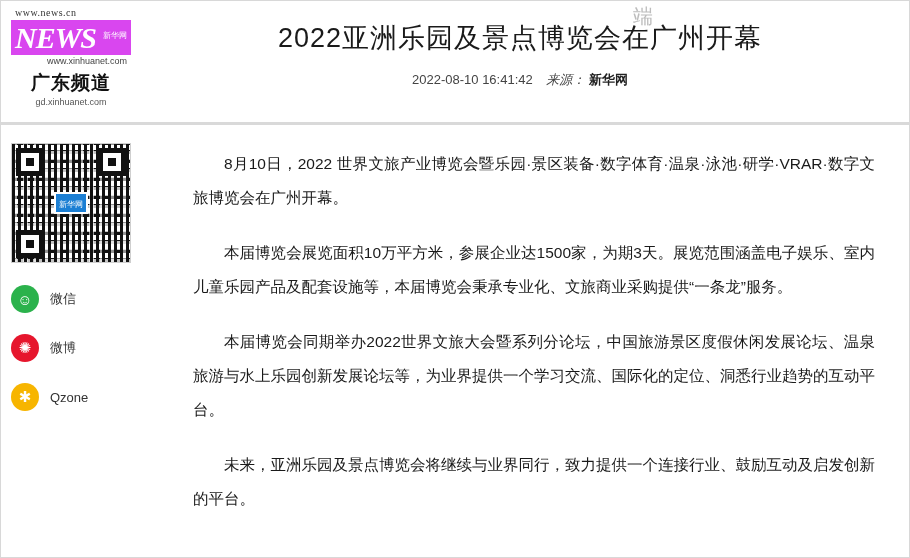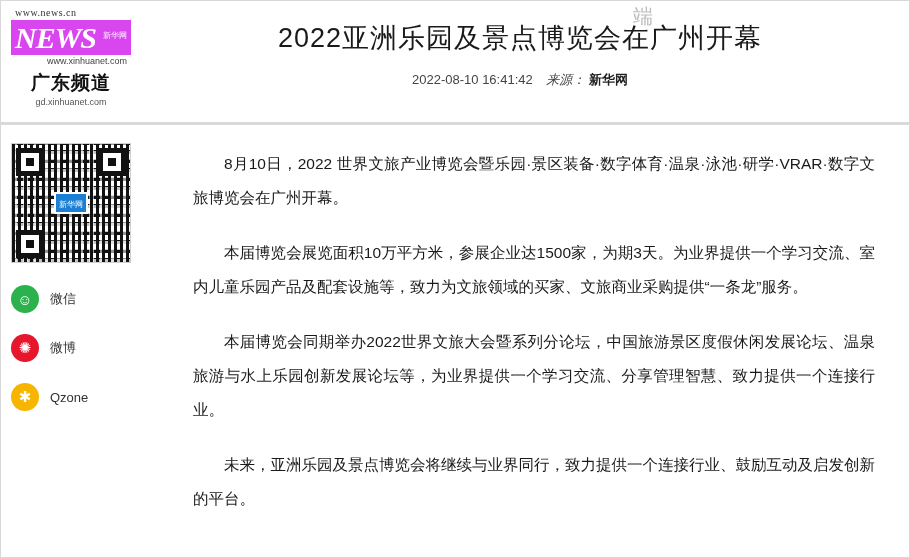--- a/index.html
+++ b/index.html
@@ -274,19 +274,19 @@
         </div>
         <div class="social-item">
           <span class="social-icon qzone">✱</span>
           <span class="social-label">Qzone</span>
         </div>
       </div>
     </div>
 
     <div class="article">
       <p>8月10日，2022 世界文旅产业博览会暨乐园·景区装备·数字体育·温泉·泳池·研学·VRAR·数字文旅博览会在广州开幕。</p>
-      <p>本届博览会展览面积10万平方米，参展企业达1500家，为期3天。为业界提供一个学习交流、室内儿童乐园产品及配套设施等，致力为文旅领域的买家、文旅商业采购提供“一条龙”服务。</p>
-      <p>本届博览会同期举办2022世界文旅大会暨系列分论坛，中国旅游景区度假休闲发展论坛、温泉旅游与水上乐园创新发展论坛等，为业界提供一个学习交流、分享管理智慧、致力提供一个连接行业。</p>
+      <p>本届博览会展览面积10万平方米，参展企业达1500家，为期3天。展览范围涵盖电子娱乐、室内儿童乐园产品及配套设施等，本届博览会秉承专业化、文旅商业采购提供“一条龙”服务。</p>
+      <p>本届博览会同期举办2022世界文旅大会暨系列分论坛，中国旅游景区度假休闲发展论坛、温泉旅游与水上乐园创新发展论坛等，为业界提供一个学习交流、国际化的定位、洞悉行业趋势的互动平台。</p>
       <p>未来，亚洲乐园及景点博览会将继续与业界同行，致力提供一个连接行业、鼓励互动及启发创新的平台。</p>
     </div>
 
   </div>
 </div>
 
 </body></html>

